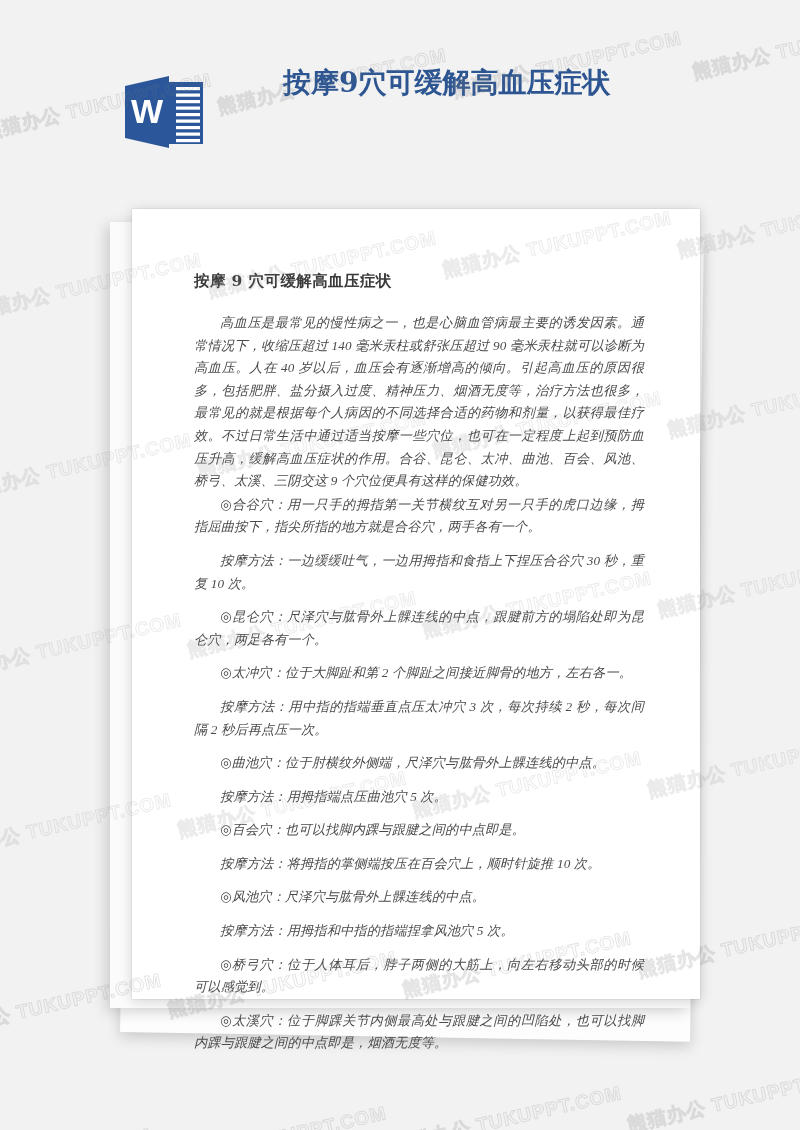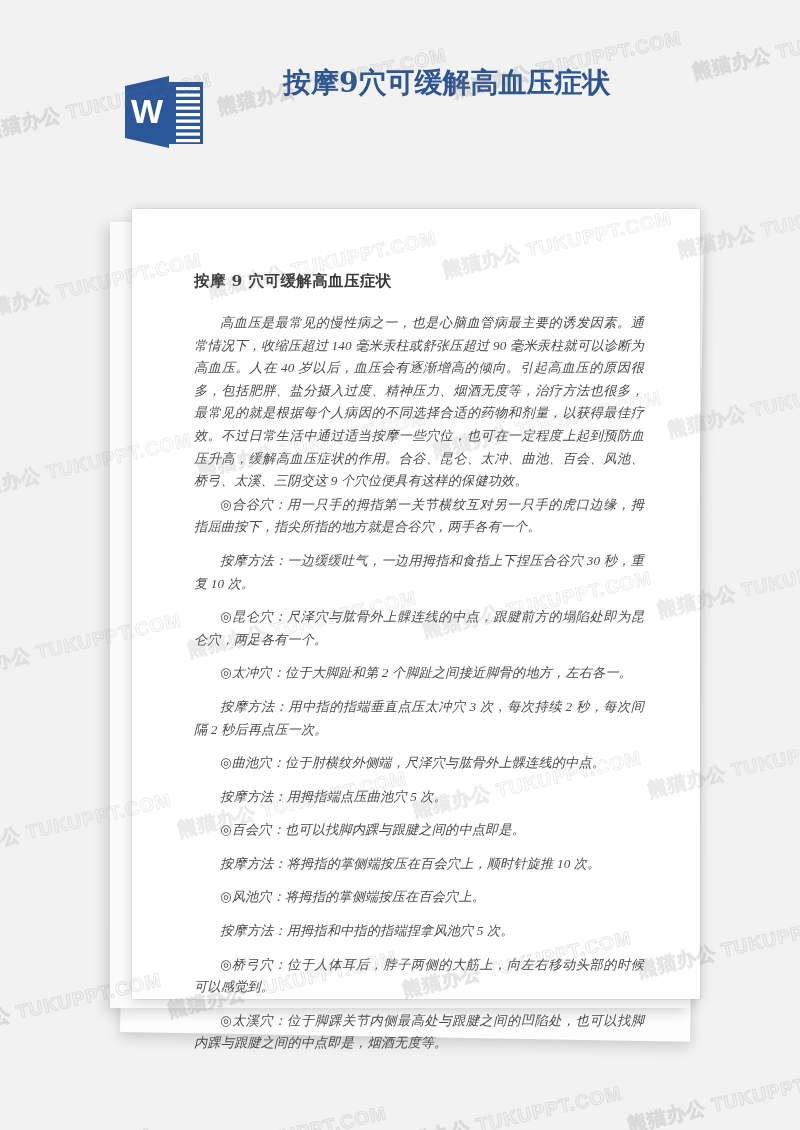--- a/index.html
+++ b/index.html
@@ -164,21 +164,21 @@
       <p class="doc-p lead">高血压是最常见的慢性病之一，也是心脑血管病最主要的诱发因素。通常情况下，收缩压超过 140 毫米汞柱或舒张压超过 90 毫米汞柱就可以诊断为高血压。人在 40 岁以后，血压会有逐渐增高的倾向。引起高血压的原因很多，包括肥胖、盐分摄入过度、精神压力、烟酒无度等，治疗方法也很多，最常见的就是根据每个人病因的不同选择合适的药物和剂量，以获得最佳疗效。不过日常生活中通过适当按摩一些穴位，也可在一定程度上起到预防血压升高，缓解高血压症状的作用。合谷、昆仑、太冲、曲池、百会、风池、桥弓、太溪、三阴交这 9 个穴位便具有这样的保健功效。</p>
       <p class="doc-p indent">◎合谷穴：用一只手的拇指第一关节横纹互对另一只手的虎口边缘，拇指屈曲按下，指尖所指的地方就是合谷穴，两手各有一个。</p>
       <p class="doc-p indent">按摩方法：一边缓缓吐气，一边用拇指和食指上下捏压合谷穴 30 秒，重复 10 次。</p>
       <p class="doc-p indent">◎昆仑穴：尺泽穴与肱骨外上髁连线的中点，跟腱前方的塌陷处即为昆仑穴，两足各有一个。</p>
       <p class="doc-p indent">◎太冲穴：位于大脚趾和第 2 个脚趾之间接近脚骨的地方，左右各一。</p>
       <p class="doc-p indent">按摩方法：用中指的指端垂直点压太冲穴 3 次，每次持续 2 秒，每次间隔 2 秒后再点压一次。</p>
       <p class="doc-p indent">◎曲池穴：位于肘横纹外侧端，尺泽穴与肱骨外上髁连线的中点。</p>
       <p class="doc-p indent">按摩方法：用拇指端点压曲池穴 5 次。</p>
       <p class="doc-p indent">◎百会穴：也可以找脚内踝与跟腱之间的中点即是。</p>
       <p class="doc-p indent">按摩方法：将拇指的掌侧端按压在百会穴上，顺时针旋推 10 次。</p>
-      <p class="doc-p indent">◎风池穴：将拇指的掌侧端按压在百会穴上。</p>
+      <p class="doc-p indent">◎风池穴：尺泽穴与肱骨外上髁连线的中点。</p>
       <p class="doc-p indent">按摩方法：用拇指和中指的指端捏拿风池穴 5 次。</p>
       <p class="doc-p indent">◎桥弓穴：位于人体耳后，脖子两侧的大筋上，向左右移动头部的时候可以感觉到。</p>
       <p class="doc-p indent">◎太溪穴：位于脚踝关节内侧最高处与跟腱之间的凹陷处，也可以找脚内踝与跟腱之间的中点即是，烟酒无度等。</p>
     </div>
   </div>
 </div>
 
 <div class="header">
 
   <div class="word-icon">

